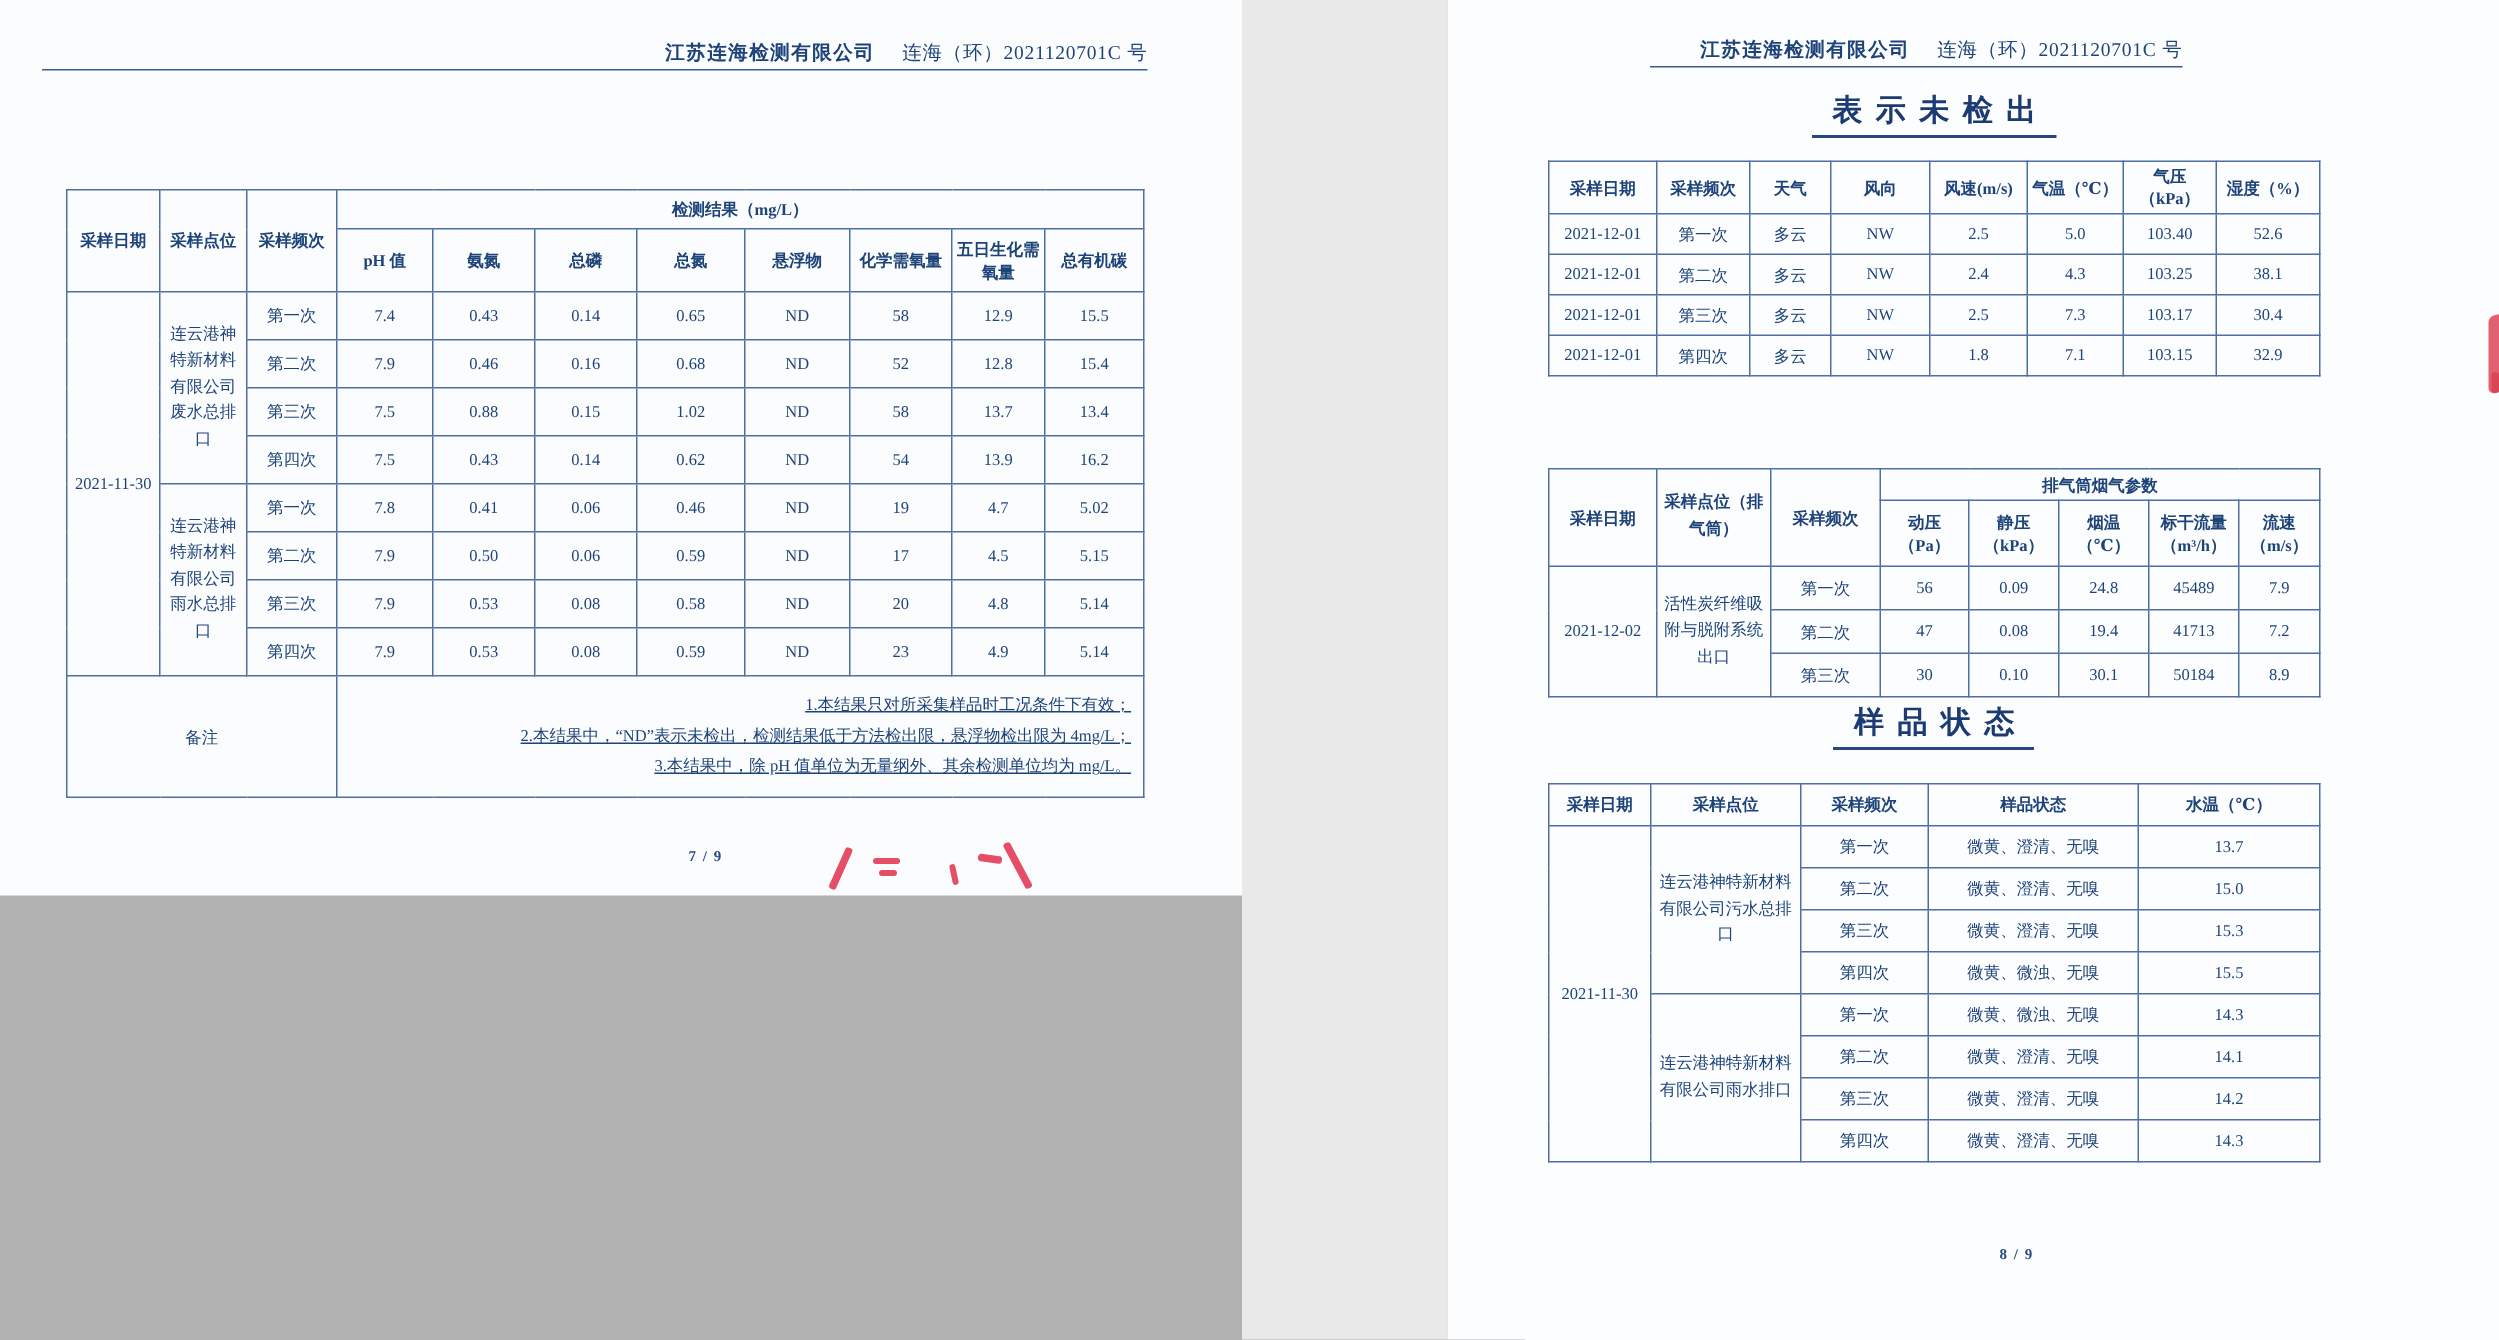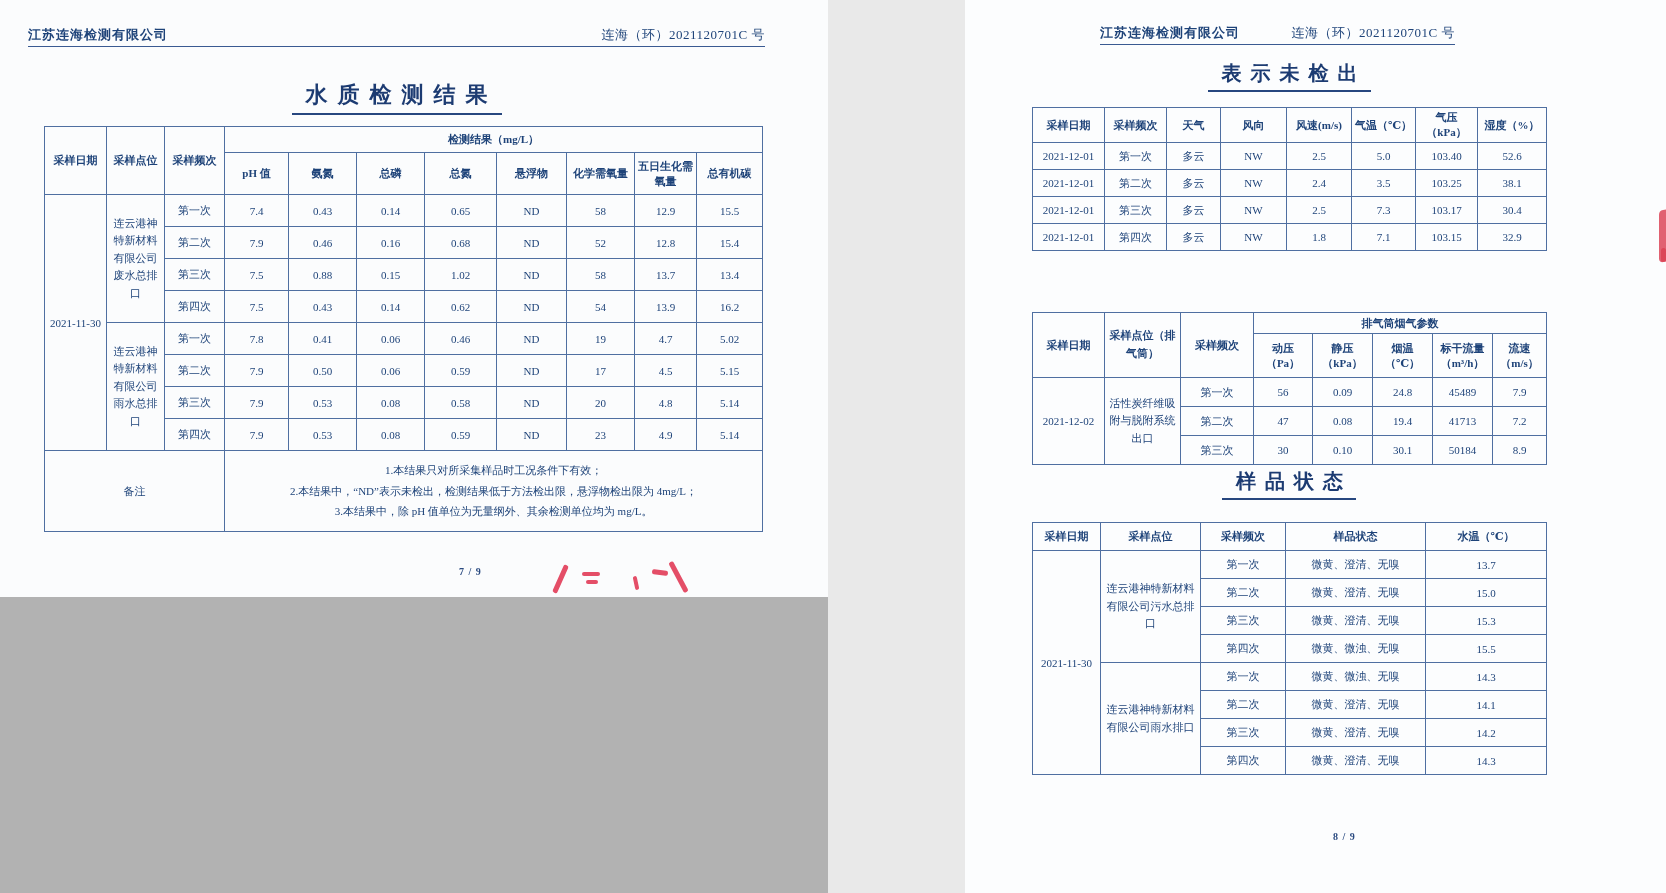--- a/index.html
+++ b/index.html
@@ -7,38 +7,38 @@
     width:1666px; height:893px; position:relative; overflow:hidden;
     background:#b2b2b2;
     font-family:"Liberation Serif","DejaVu Serif",serif;
     color:#1e4379;
   }
   .gap-strip { position:absolute; left:828px; top:0; width:137px; height:893px; background:#e9e9e9; }
   .page { position:absolute; overflow:hidden; }
   .page-left  { left:0; top:0; width:828px; height:597px; background:#fbfcfd; }
   .page-right { left:965px; top:0; width:701px; height:893px; background:#fcfdfe; }
 
-  .doc-header { position:absolute; display:flex; justify-content:space-between; align-items:flex-end;
-    border-bottom:1.5px solid #3a5a92; font-size:13px; padding-bottom:2px; }
+  .doc-header { position:absolute; display:flex; justify-content:flex-end; align-items:flex-end;
+    border-bottom:1.5px solid #3a5a92; font-size:13px; padding-bottom:2px;gap:18px; }
   .page-left  .doc-header { left:28px; top:26px; width:737px; }
   .page-right .doc-header { left:135px; top:24px; width:355px; }
   .company { font-weight:bold; letter-spacing:1px; }
   .report-no { letter-spacing:0.5px; }
 
   .title-wrap { position:absolute; text-align:center; }
   .doc-title { display:inline-block; font-size:22px; font-weight:bold; letter-spacing:10px;
     padding:0 4px 3px 14px; border-bottom:2px solid #27477f; color:#1c3b72; }
   .page-right .doc-title { font-size:20px; letter-spacing:9px; }
 
   table { border-collapse:collapse; table-layout:fixed; }
   td,th { border:1px solid #4f6fa1; text-align:center; vertical-align:middle;
     font-size:11px; padding:1px 2px; overflow:hidden; }
   th { font-weight:bold; }
   .pt-cell { line-height:1.6; }
-  .remarks-cell { text-align:center; padding:0 8px; line-height:1.9; font-size:11px; }
+  .remarks-cell { text-align:right; padding:0 8px; line-height:1.9; font-size:11px;text-decoration:underline; }
   .remark-line { white-space:nowrap; }
 
   .t7 { position:absolute; left:44px; top:126px; width:718px; }
   .t8a { position:absolute; left:67px; top:107px; width:514px; }
   .t8b { position:absolute; left:67px; top:312px; width:514px; }
   .t8c { position:absolute; left:67px; top:522px; width:514px; }
 
   .page-num { position:absolute; font-size:10px; font-weight:bold; letter-spacing:1px; color:#2a4a80; }
   .page-left  .page-num { left:459px; top:566px; }
   .page-right .page-num { left:368px; top:831px; }
@@ -64,23 +64,20 @@
 
 <div class="gap-strip"></div>
 
 <div class="page page-left">
 
   <div class="doc-header">
     <span class="company">江苏连海检测有限公司</span>
     <span class="report-no">连海（环）2021120701C 号</span>
   </div>
 
-  <div class="title-wrap" style="left:28px; top:80px; width:737px;">
-    <span class="doc-title">水质检测结果</span>
-  </div>
 
   <table class="t7">
     <colgroup>
       <col style="width:62px">
         <col style="width:58px">
         <col style="width:60px">
       <col style="width:64px">
         <col style="width:68px">
         <col style="width:68px">
         <col style="width:72px">
@@ -262,21 +259,21 @@
       <td>5.0</td>
       <td>103.40</td>
       <td>52.6</td>
     </tr>
     <tr style="height:27px">
       <td>2021-12-01</td>
       <td>第二次</td>
       <td>多云</td>
       <td>NW</td>
       <td>2.4</td>
-      <td>3.5</td>
+      <td>4.3</td>
       <td>103.25</td>
       <td>38.1</td>
     </tr>
     <tr style="height:27px">
       <td>2021-12-01</td>
       <td>第三次</td>
       <td>多云</td>
       <td>NW</td>
       <td>2.5</td>
       <td>7.3</td>

